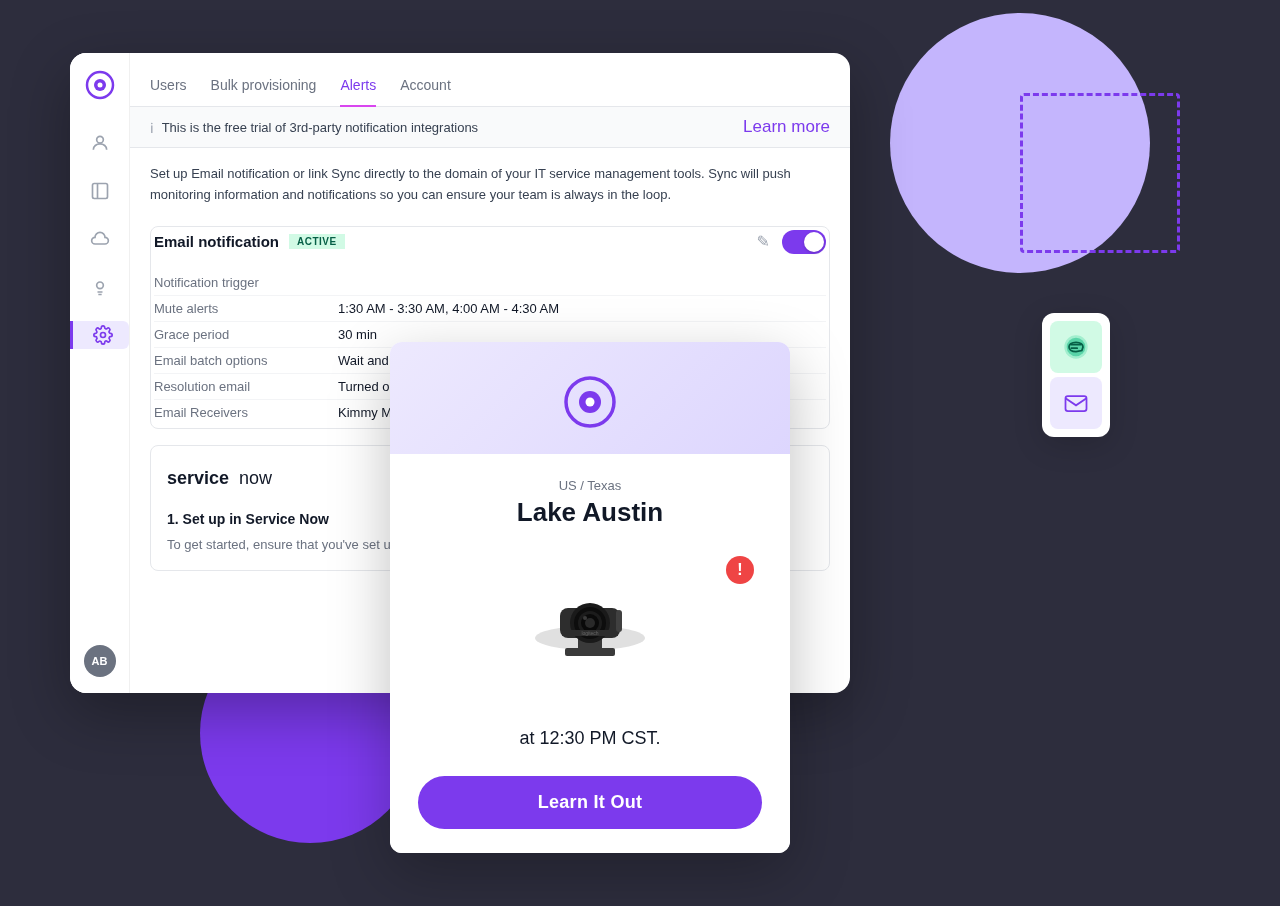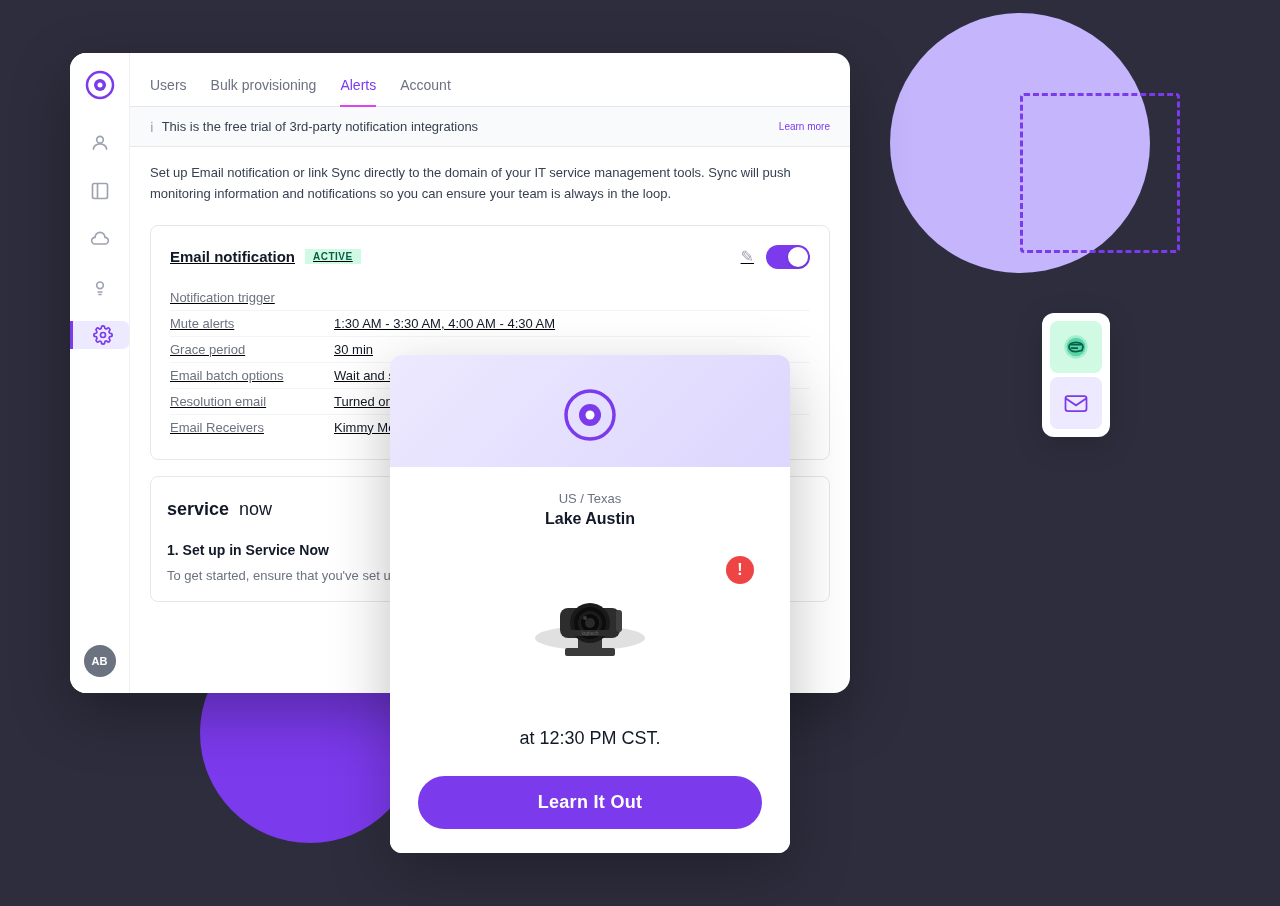--- a/index.html
+++ b/index.html
@@ -169,44 +169,43 @@
 
     .info-icon {
       color: #9ca3af;
       font-size: 14px;
     }
 
     .learn-more-link {
       color: #7c3aed;
       margin-left: auto;
       cursor: pointer;
-      font-size: 10px;
+      font-size: 17px;
     }
 
     
     .content-body {
       padding: 16px 20px;
       overflow-y: auto;
       flex: 1;
     }
 
     .description-text {
       font-size: 13px;
       color: #374151;
       line-height: 1.6;
       margin-bottom: 20px;
     }
 
     
     .notification-section {
       border: 1px solid #e5e7eb;
       border-radius: 8px;
-      padding: 19px;
+      padding: 3px;
       margin-bottom: 16px;
-      text-decoration: underline;
     }
 
     .section-header {
       display: flex;
       align-items: center;
       gap: 10px;
       margin-bottom: 16px;
     }
 
     .section-title {
@@ -259,21 +258,21 @@
       box-shadow: 0 1px 3px rgba(0,0,0,0.2);
     }
 
     
     .details-table {
       width: 100%;
     }
 
     .details-row {
       display: flex;
-      gap: 4px;
+      gap: 24px;
       padding: 5px 0;
       font-size: 13px;
       border-bottom: 1px solid #f3f4f6;
     }
 
     .details-row:last-child {
       border-bottom: none;
     }
 
     .details-label {
@@ -347,21 +346,21 @@
 
     .card-location {
       text-align: center;
       font-size: 13px;
       color: #6b7280;
       margin-bottom: 4px;
     }
 
     .card-room-name {
       text-align: center;
-      font-size: 16px;
+      font-size: 26px;
       font-weight: 700;
       color: #111827;
       margin-bottom: 20px;
     }
 
     .card-device-container {
       display: flex;
       justify-content: center;
       margin-bottom: 20px;
       position: relative;

